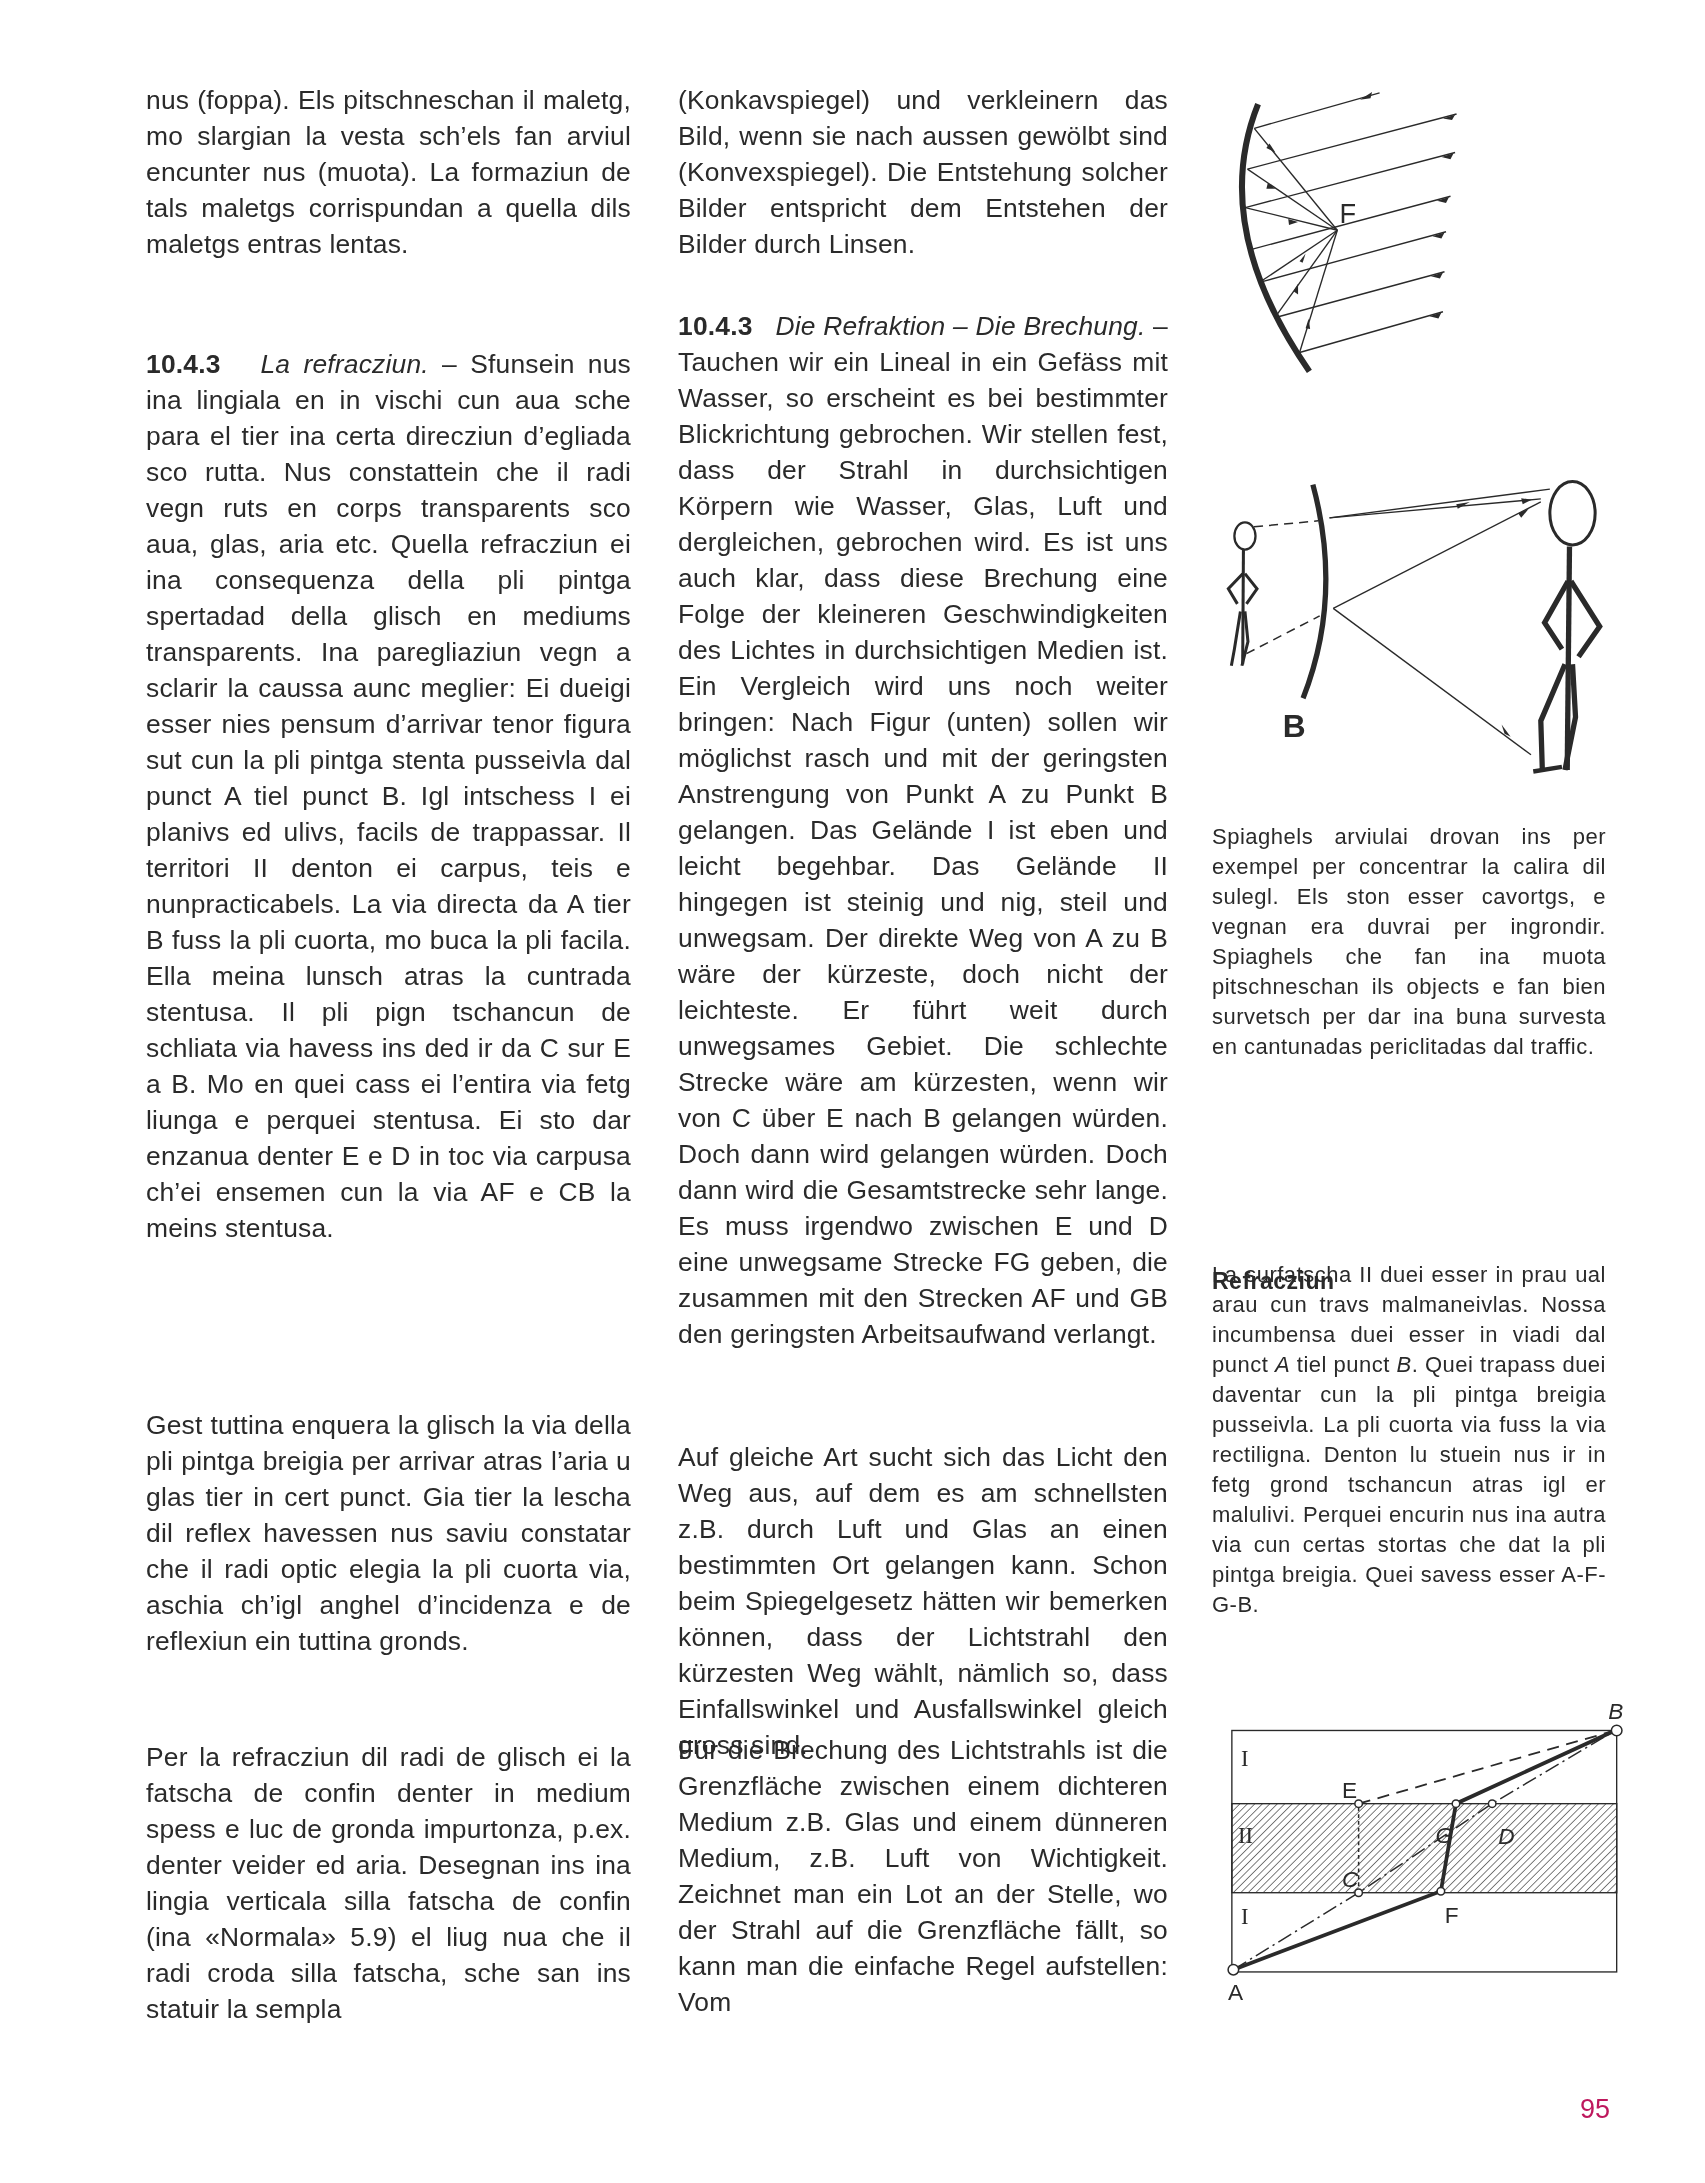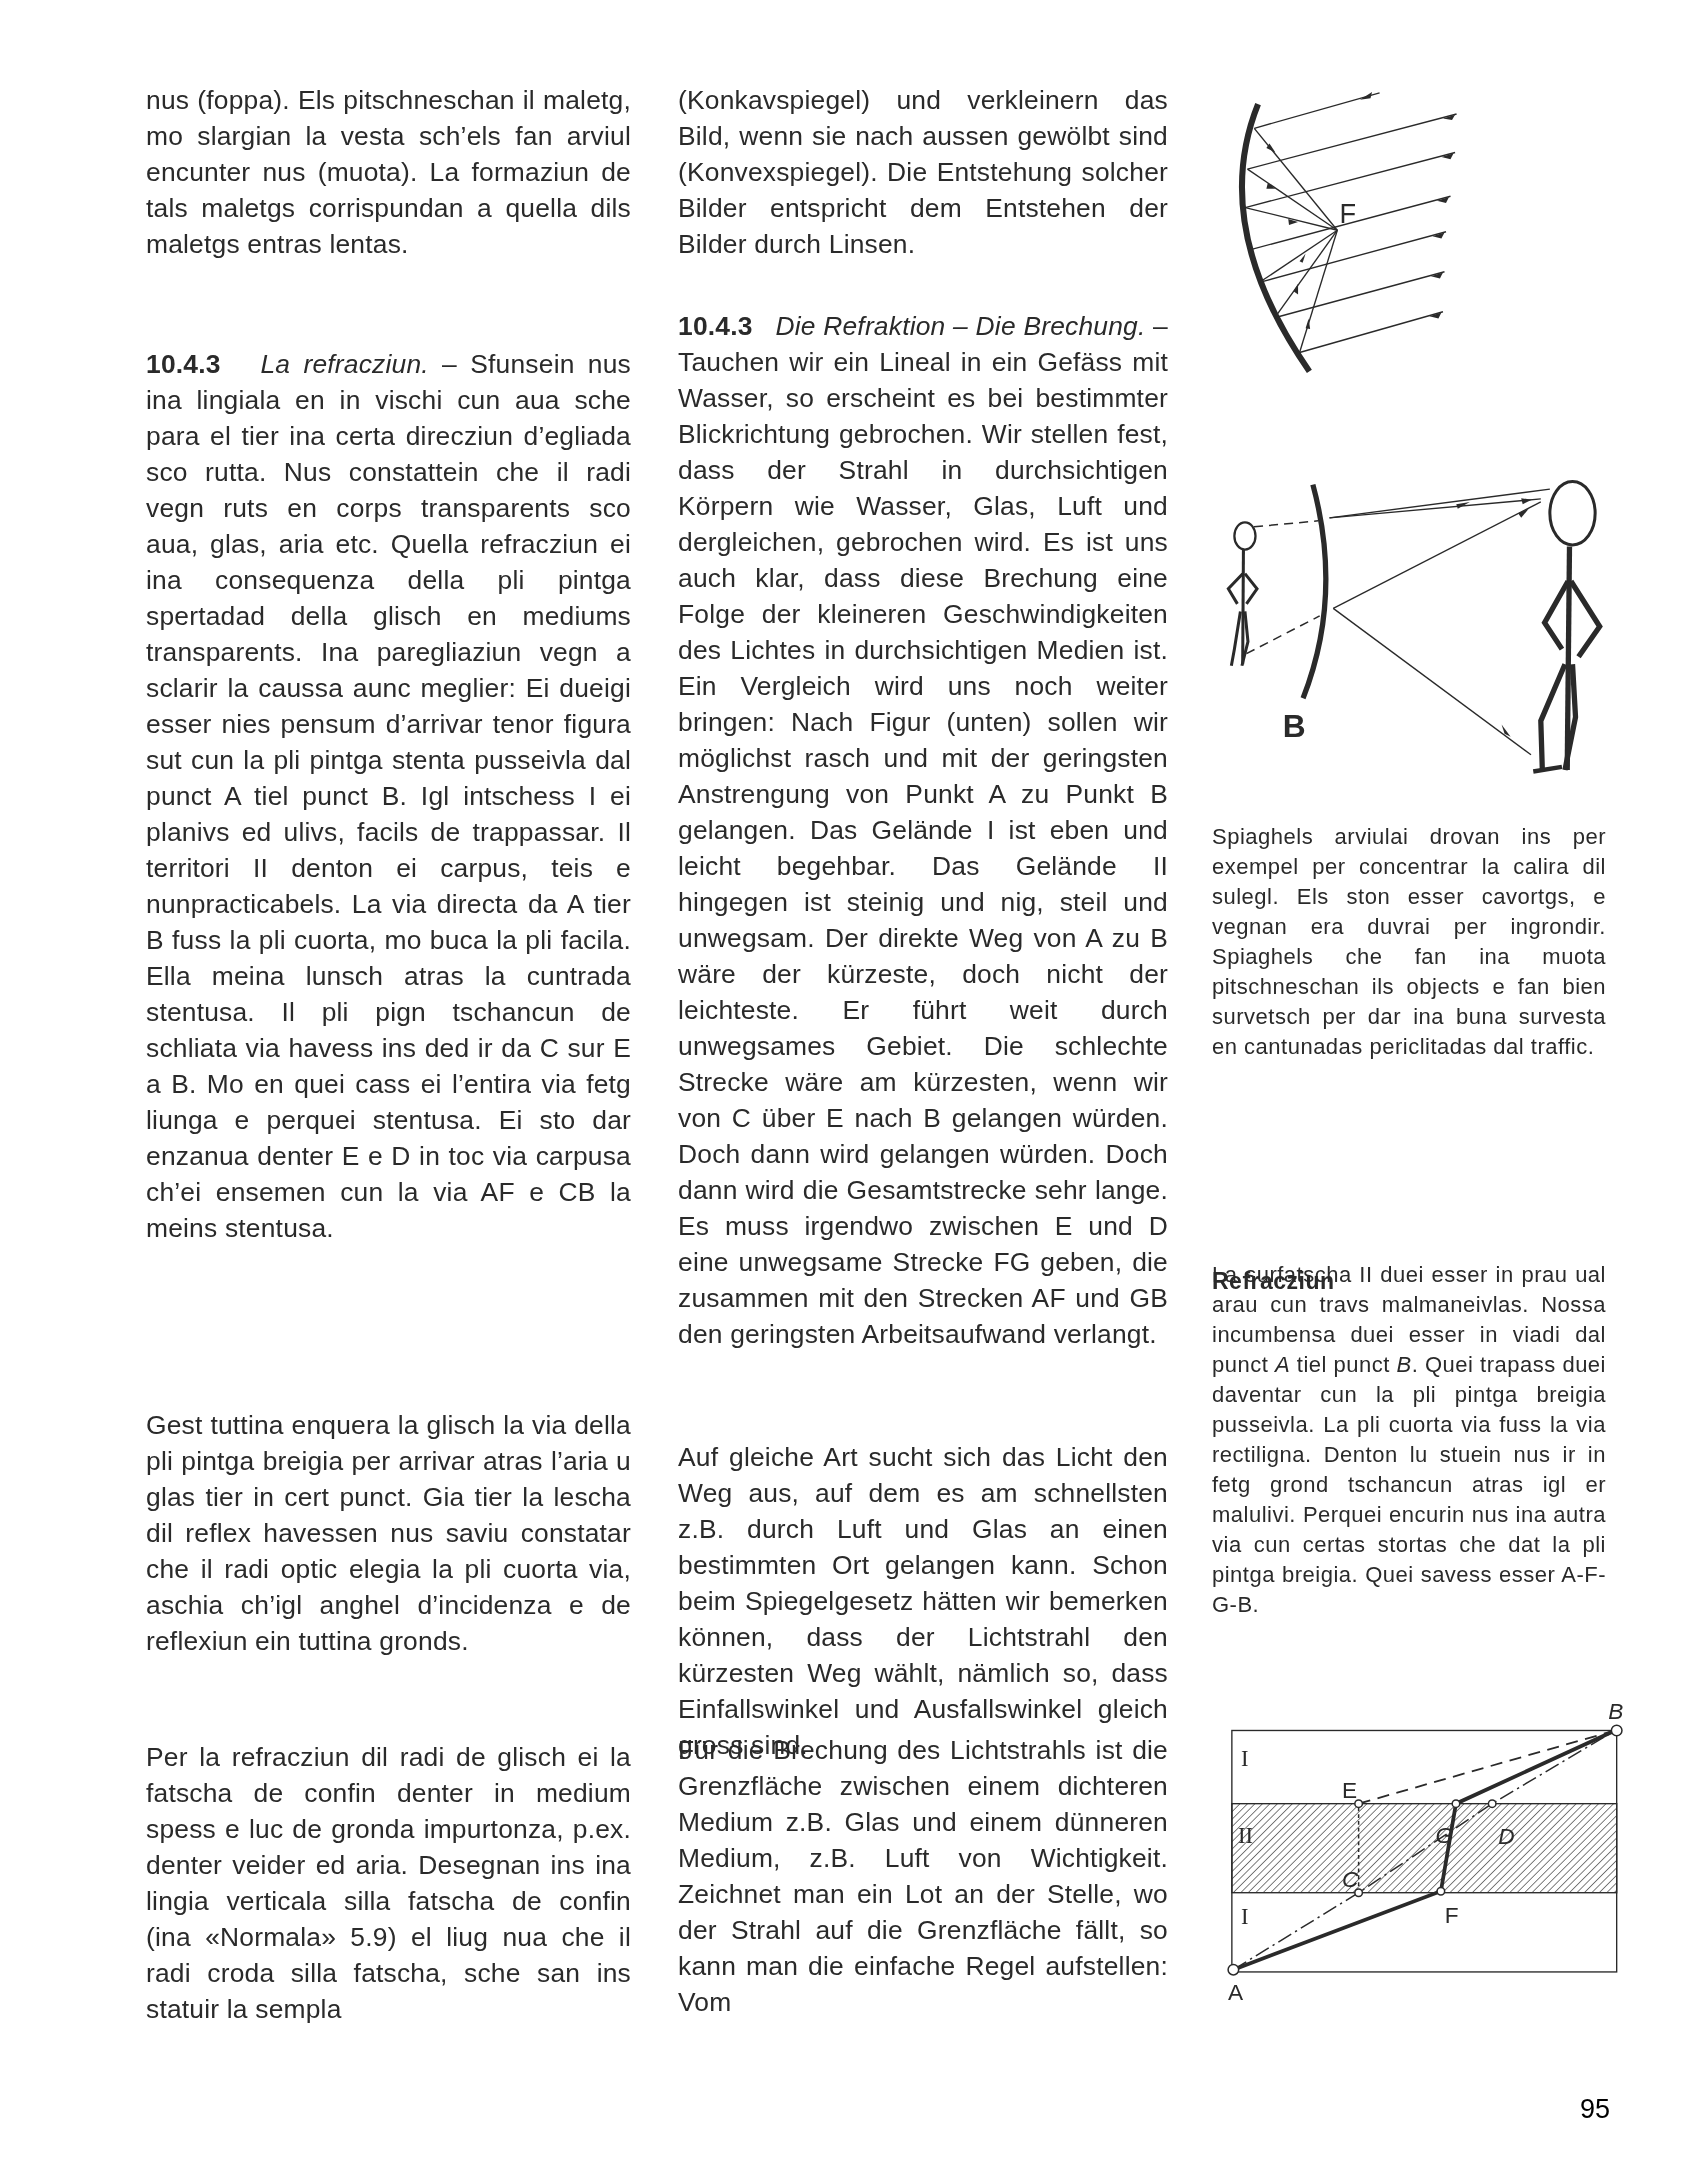--- a/index.html
+++ b/index.html
@@ -9,21 +9,21 @@
   .para { margin:0; text-align:justify; text-align-last:left; }
   .side { font-size:22px; line-height:30px; letter-spacing:0.5px; }
   .num { font-weight:bold; }
   .it { font-style:italic; }
   .head { font-weight:bold; font-size:23px; }
   #col-left  { left:146px;  width:485px; }
   #col-mid   { left:678px;  width:490px; }
   #col-right { left:1212px; width:394px; }
   .abs { position:absolute; }
   svg { position:absolute; overflow:visible; }
-  .pgnum { position:absolute; left:1580px; top:2094px; font-family:"Liberation Sans", sans-serif; font-size:27px; color:#000000; }
+  .pgnum { position:absolute; left:1580px; top:2094px; font-family:"Liberation Sans", sans-serif; font-size:27px; color:#be185d; }
   .lbl { font-family:"Liberation Sans", sans-serif; fill:#2a2a2a; }
 </style>
 </head>
 <body>
 
 <div id="col-left" class="col main">
   <p class="para abs" style="top:82px;width:485px;">nus (foppa). Els pitschneschan il maletg, mo slargian la vesta sch’els fan arviul encunter nus (muota). La formaziun de tals maletgs corrispundan a quella dils maletgs entras lentas.</p>
 
   <p class="para abs" style="top:346px;width:485px;">
     <span class="num">10.4.3</span>&nbsp;&nbsp;&nbsp;<span class="it">La refracziun.</span><span> – </span><span>Sfunsein nus ina lingiala en in vischi cun aua sche para el tier ina certa direcziun d’egliada sco rutta. Nus constattein che il radi vegn ruts en corps transparents sco aua, glas, aria etc. Quella refracziun ei ina consequenza della pli pintga spertadad della glisch en mediums transparents. Ina paregliaziun vegn a sclarir la caussa aunc meglier: Ei dueigi esser nies pensum d’arrivar tenor figura sut cun la pli pintga stenta pusseivla dal punct A tiel punct B. Igl intschess I ei planivs ed ulivs, facils de trappassar. Il territori II denton ei carpus, teis e nunpracticabels. La via directa da A tier B fuss la pli cuorta, mo buca la pli facila. Ella meina lunsch atras la cuntrada stentusa. Il pli pign tschancun de schliata via havess ins ded ir da C sur E a B. Mo en quei cass ei l’entira via fetg liunga e perquei stentusa. Ei sto dar enzanua denter E e D in toc via carpusa ch’ei ensemen cun la via AF e CB la meins stentusa.</span>

